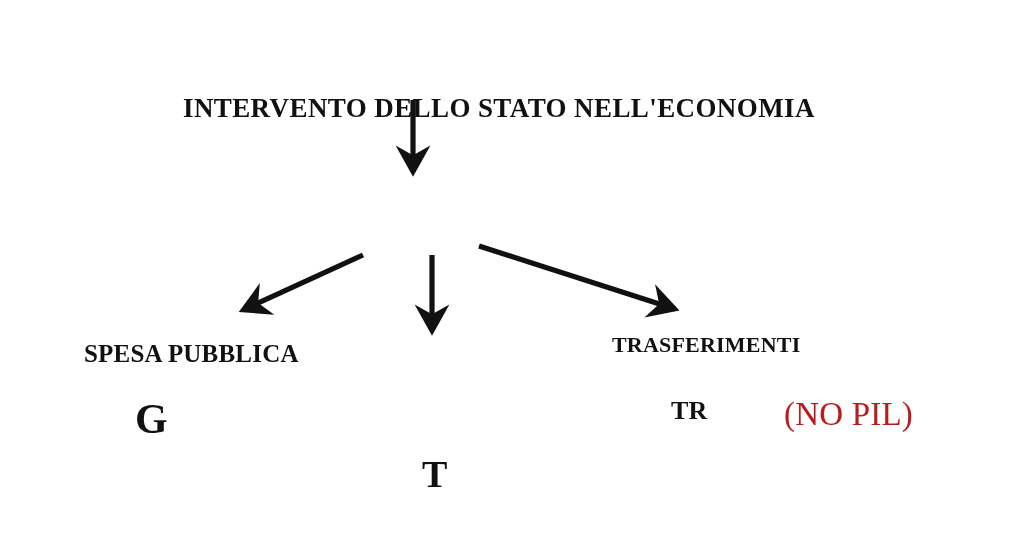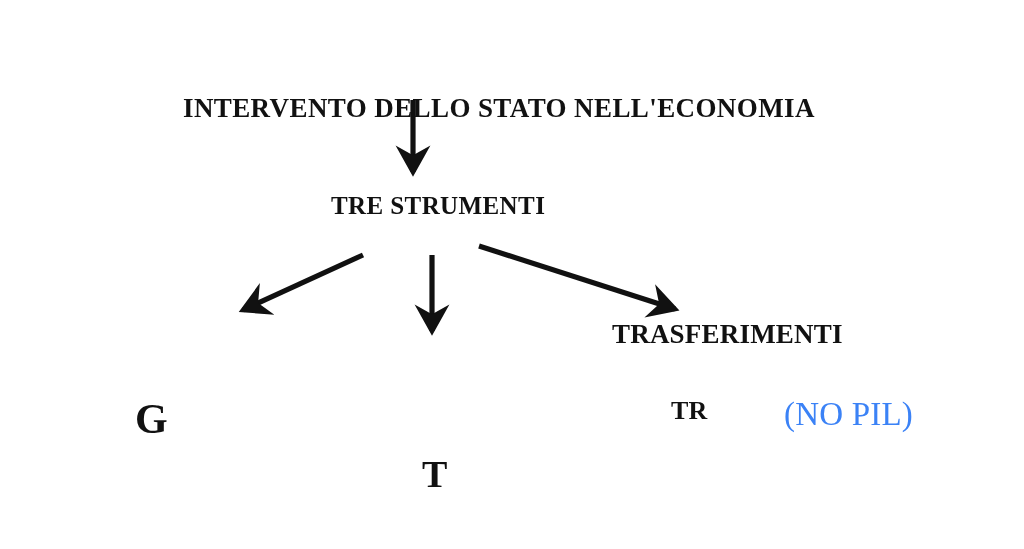--- a/index.html
+++ b/index.html
@@ -55,34 +55,34 @@
     font-size: 25px;
     line-height: 32px;
   }
   #branch-mid-symbol {
     left: 422px;
     top: 455px;
     font-size: 38px;
   }
   #branch-right-label {
     left: 612px;
-    top: 321px;
-    font-size: 27px;
+    top: 334px;
+    font-size: 22px;
   }
   #branch-right-symbol {
     left: 671px;
     top: 398px;
     font-size: 26px;
   }
   #note-no-pil {
     left: 784px;
     top: 398px;
     font-size: 33px;
     font-weight: normal;
-    color: #3b82f6;
+    color: #b91c1c;
   }
   #arrows {
     position: absolute;
     left: 0;
     top: 0;
     width: 1024px;
     height: 549px;
     pointer-events: none;
   }
 </style>
@@ -102,22 +102,22 @@
 
     <line x1="413" y1="100" x2="413" y2="172" stroke="#111111" stroke-width="5.2" marker-end="url(#head)"></line>
 
     <line x1="363" y1="255" x2="243" y2="310" stroke="#111111" stroke-width="5.2" marker-end="url(#head)"></line>
 
     <line x1="432" y1="255" x2="432" y2="331" stroke="#111111" stroke-width="5.2" marker-end="url(#head)"></line>
 
     <line x1="479" y1="246" x2="675" y2="309" stroke="#111111" stroke-width="5.2" marker-end="url(#head)"></line>
   </svg>
 
-  <div class="node" id="subtitle">TRE STRUMENTI</div>
 
+  <div class="node" id="branch-left-label">SPESA PUBBLICA</div>
 
   <div class="node" id="branch-left-symbol">G</div>
 
 
   <div class="node" id="branch-mid-symbol">T</div>
 
   <div class="node" id="branch-right-label">TRASFERIMENTI</div>
 
   <div class="node" id="branch-right-symbol">TR</div>
 

